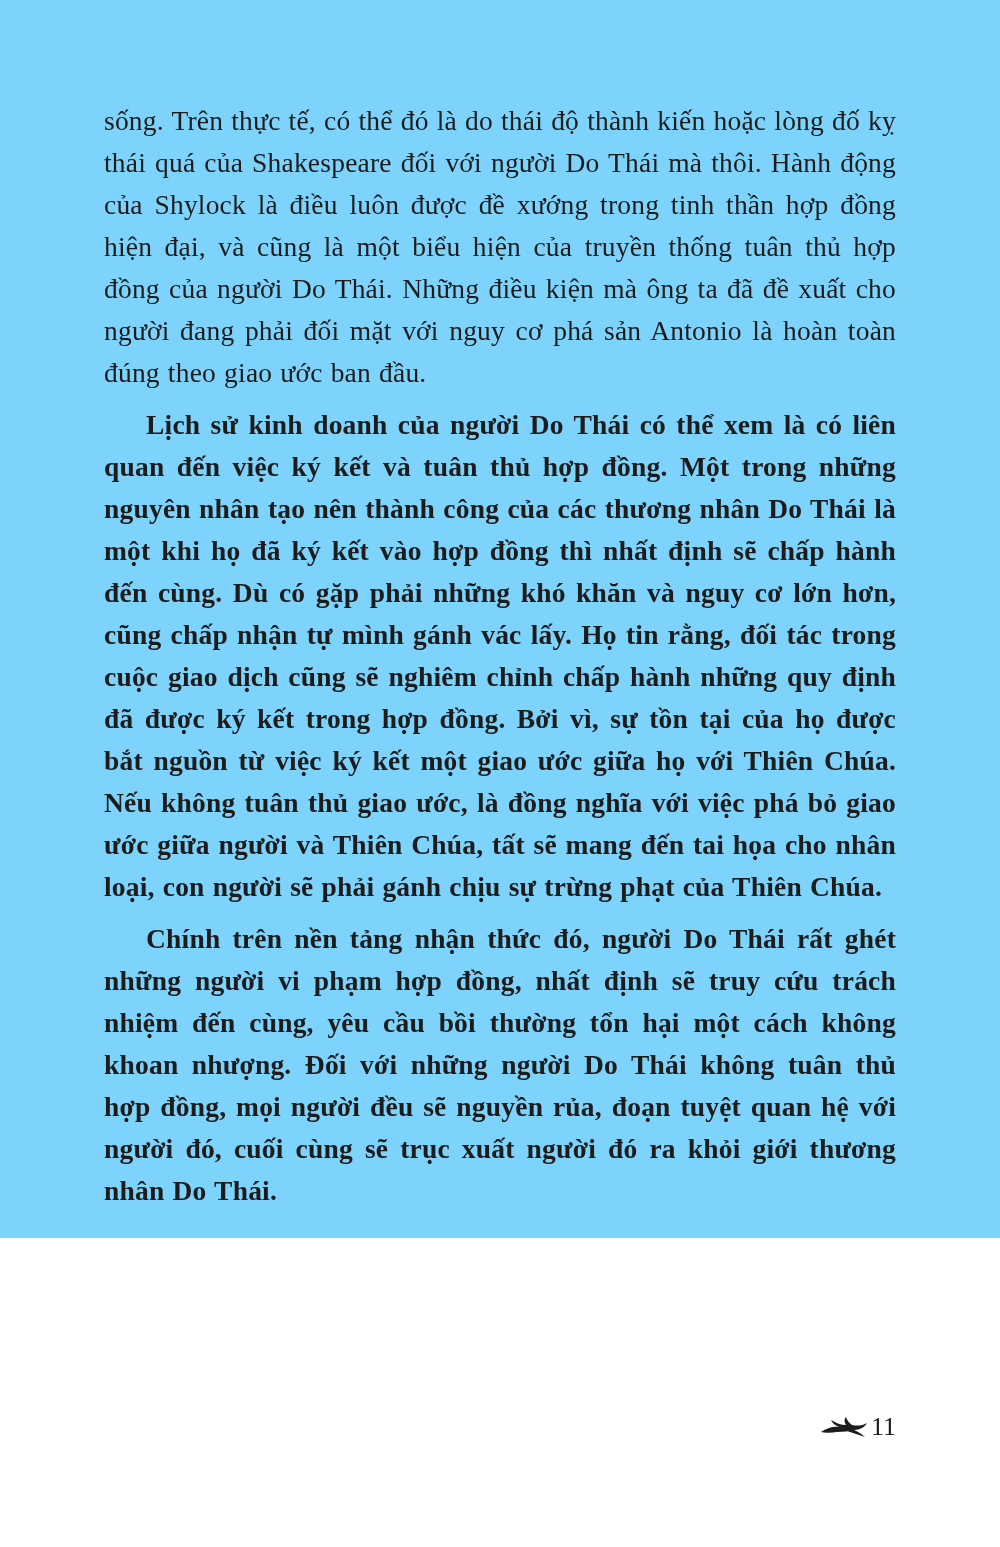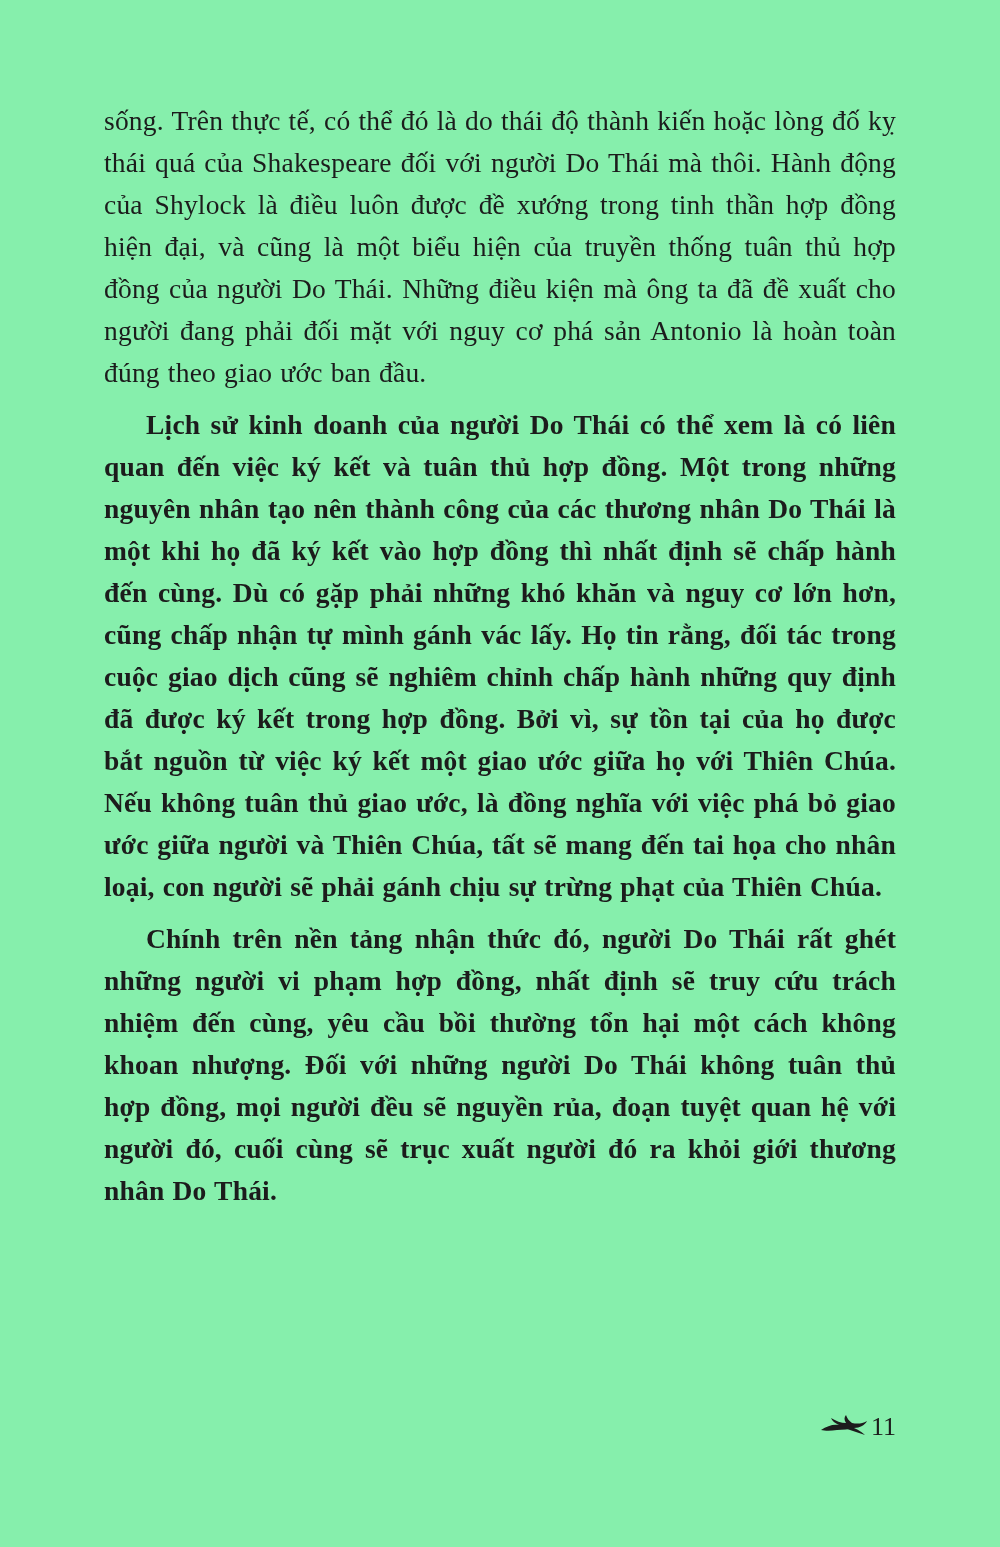--- a/index.html
+++ b/index.html
@@ -13,22 +13,22 @@
     position: relative;
     font-family: "Liberation Serif", "DejaVu Serif", serif;
     color: #1c1c1c;
     overflow: hidden;
   }
   .page {
     position: absolute;
     top: 0;
     left: 0;
     width: 1000px;
-    height: 1547px;
-    background: #86efac;
+    height: 1238px;
+    background: #7dd3fc;
   }
   .text-block {
     position: absolute;
     top: 100px;
     left: 104px;
     width: 792px;
   }
   .text-block p {
     margin: 0 0 10px 0;
     font-size: 27.5px;
@@ -39,21 +39,21 @@
   }
   .text-block p.indent {
     text-indent: 42px;
     font-weight: bold;
   }
   .footer {
     position: absolute;
     top: 1412px;
     right: 104px;
     display: flex;
-    align-items: flex-start;
+    align-items: center;
   }
   .flourish {
     display: inline-block;
     width: 52px;
     height: 26px;
   }
   .page-number {
     font-size: 26px;
     color: #1c1c1c;
   }

